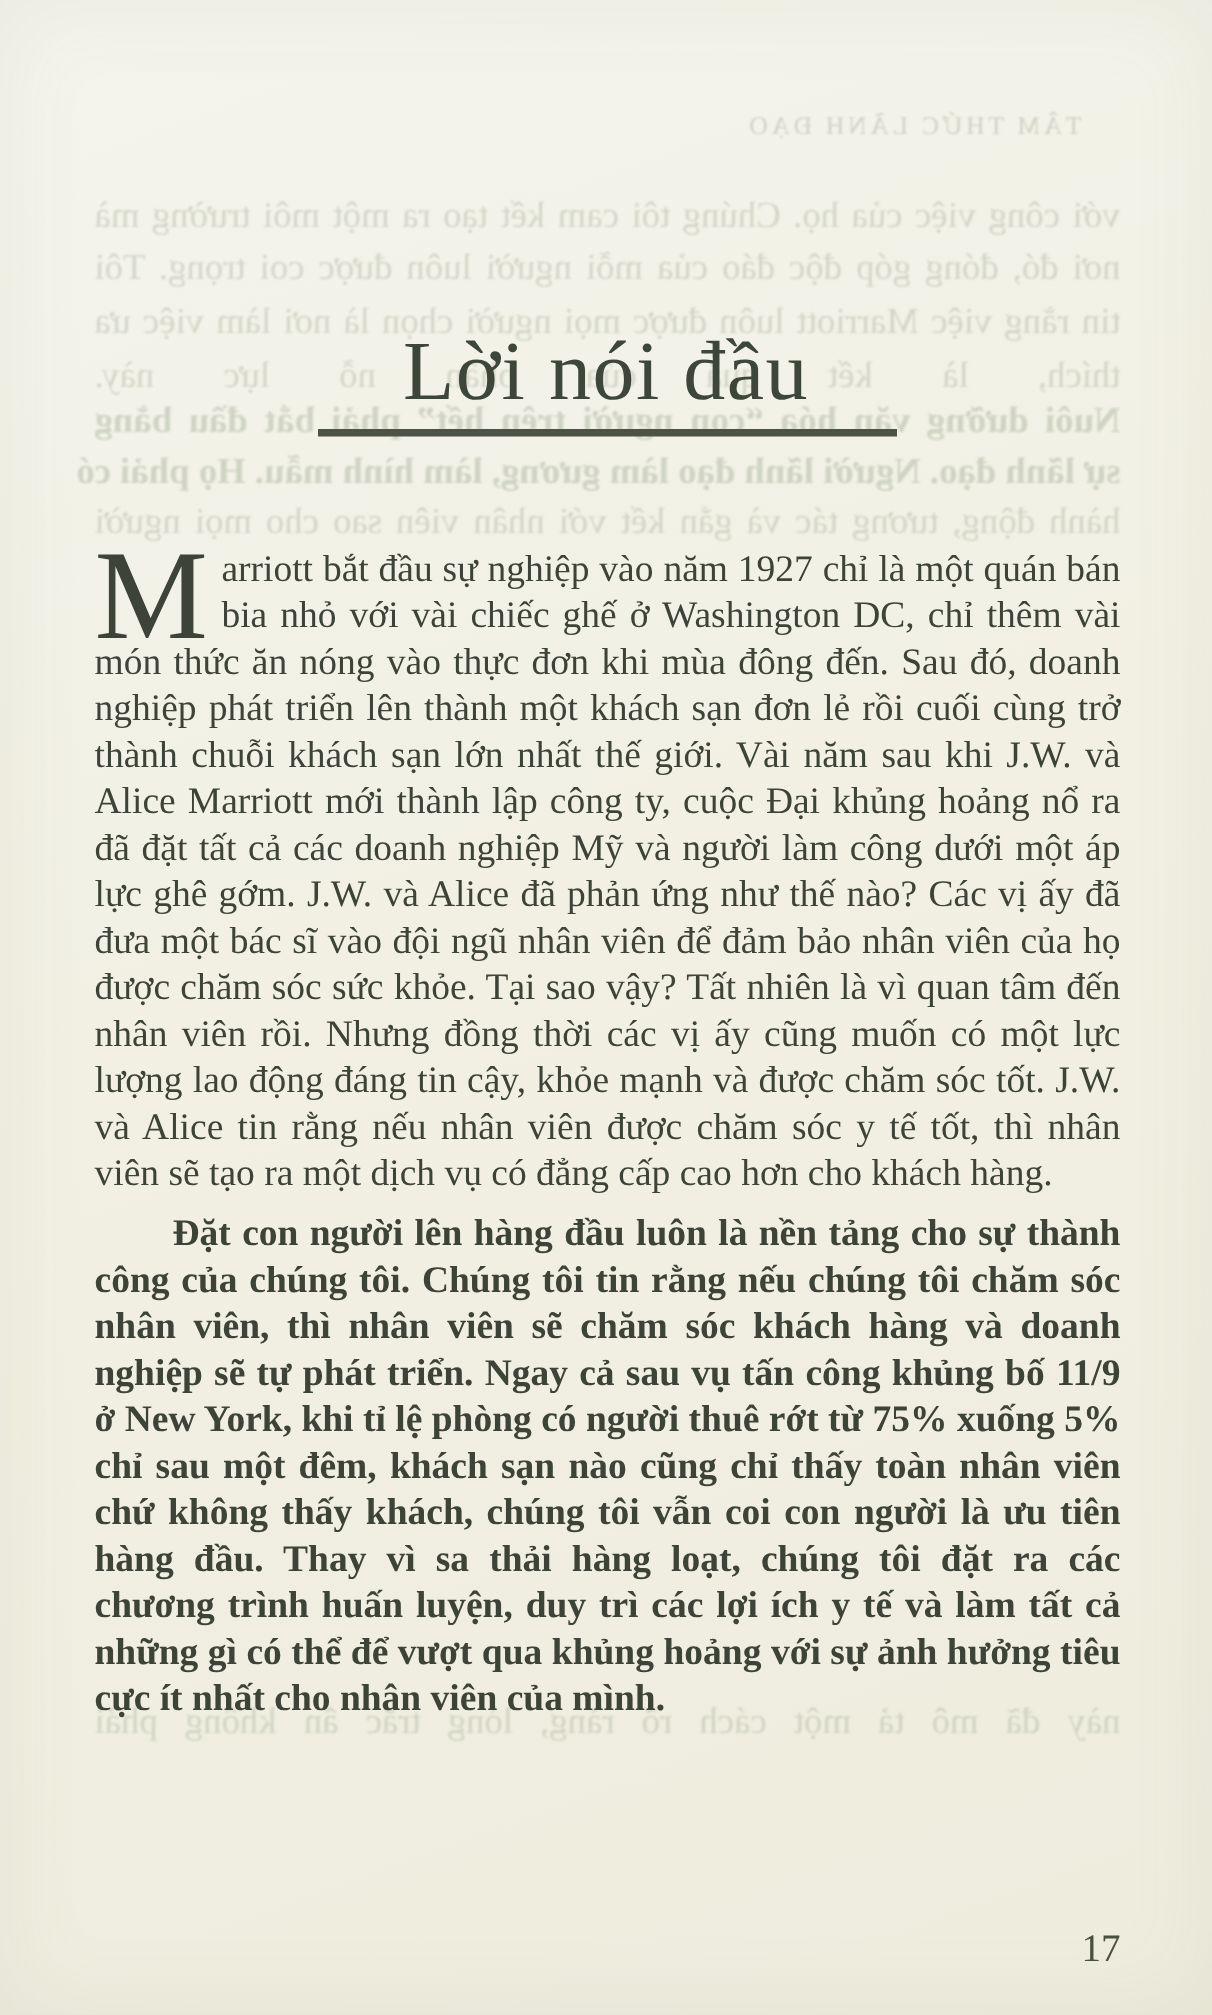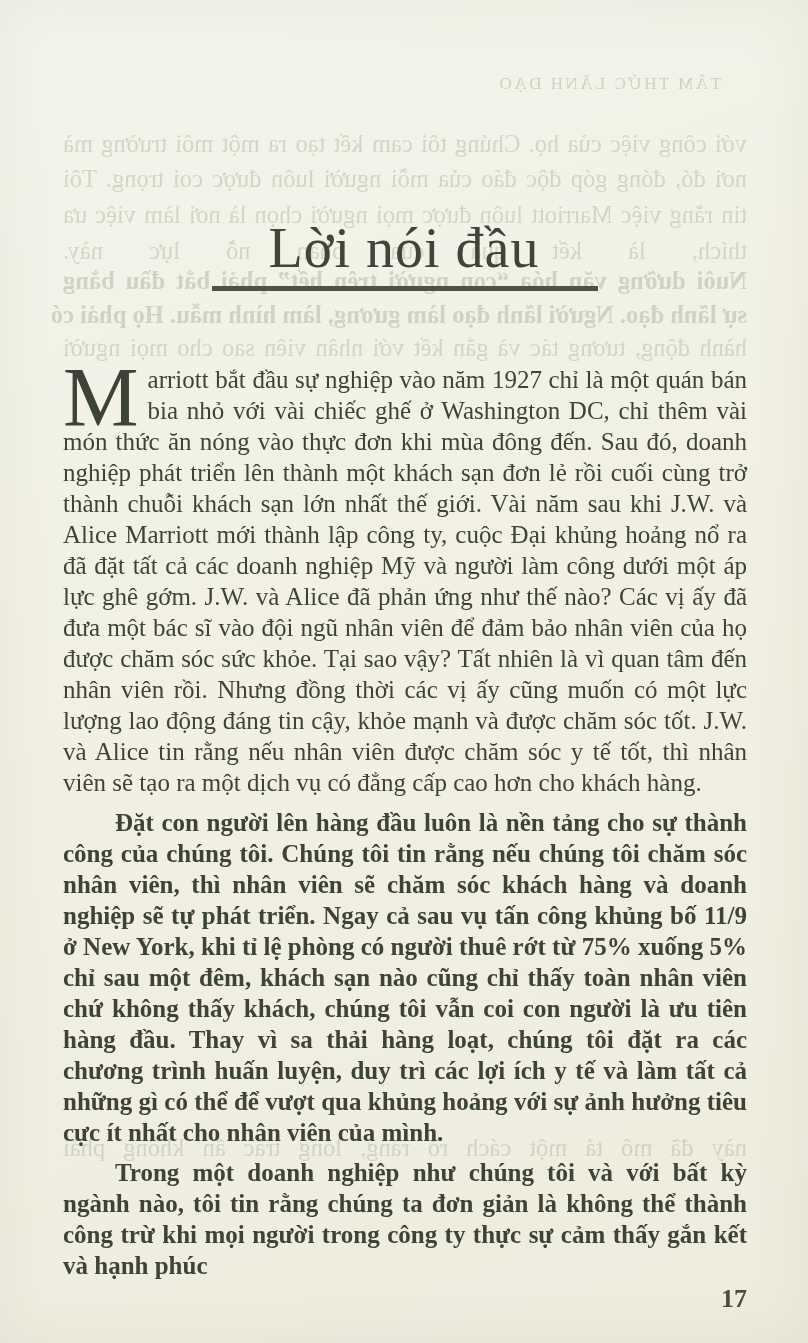--- a/index.html
+++ b/index.html
@@ -87,21 +87,20 @@
     line-height: 56px;
     padding: 5px 9px 0 0;
     color: #3d4437;
   }
 
   .pagenum {
     position: absolute;
     top: 1284px; right: 61px;
     font-size: 26px;
     color: #49503f;
-    font-weight: bold;
   }
 </style>
 </head>
 <body>
 
 <div class="page">
 
   <div class="bleed" aria-hidden="true">
     <div class="bleed-header" style="top:74px">TÂM THỨC LÃNH ĐẠO</div>
     <div class="bleed-line" style="top:129px">với công việc của họ. Chúng tôi cam kết tạo ra một môi trường mà</div>
@@ -115,19 +114,18 @@
   </div>
 
   <div class="content">
 
     <h1 class="title">Lời nói đầu</h1>
     <div class="rule"></div>
 
     <div class="body">
       <p><span class="dropcap">M</span><span>arriott bắt đầu sự nghiệp vào năm 1927 chỉ là một quán bán bia nhỏ với vài chiếc ghế ở Washington DC, chỉ thêm vài món thức ăn nóng vào thực đơn khi mùa đông đến. Sau đó, doanh nghiệp phát triển lên thành một khách sạn đơn lẻ rồi cuối cùng trở thành chuỗi khách sạn lớn nhất thế giới. Vài năm sau khi J.W. và Alice Marriott mới thành lập công ty, cuộc Đại khủng hoảng nổ ra đã đặt tất cả các doanh nghiệp Mỹ và người làm công dưới một áp lực ghê gớm. J.W. và Alice đã phản ứng như thế nào? Các vị ấy đã đưa một bác sĩ vào đội ngũ nhân viên để đảm bảo nhân viên của họ được chăm sóc sức khỏe. Tại sao vậy? Tất nhiên là vì quan tâm đến nhân viên rồi. Nhưng đồng thời các vị ấy cũng muốn có một lực lượng lao động đáng tin cậy, khỏe mạnh và được chăm sóc tốt. J.W. và Alice tin rằng nếu nhân viên được chăm sóc y tế tốt, thì nhân viên sẽ tạo ra một dịch vụ có đẳng cấp cao hơn cho khách hàng.</span></p>
       <p class="indent">Đặt con người lên hàng đầu luôn là nền tảng cho sự thành công của chúng tôi. Chúng tôi tin rằng nếu chúng tôi chăm sóc nhân viên, thì nhân viên sẽ chăm sóc khách hàng và doanh nghiệp sẽ tự phát triển. Ngay cả sau vụ tấn công khủng bố 11/9 ở New York, khi tỉ lệ phòng có người thuê rớt từ 75% xuống 5% chỉ sau một đêm, khách sạn nào cũng chỉ thấy toàn nhân viên chứ không thấy khách, chúng tôi vẫn coi con người là ưu tiên hàng đầu. Thay vì sa thải hàng loạt, chúng tôi đặt ra các chương trình huấn luyện, duy trì các lợi ích y tế và làm tất cả những gì có thể để vượt qua khủng hoảng với sự ảnh hưởng tiêu cực ít nhất cho nhân viên của mình.</p>
-      <p class="indent">Trong một doanh nghiệp như chúng tôi và với bất kỳ ngành nào, tôi tin rằng chúng ta đơn giản là không thể thành công trừ khi mọi người trong công ty thực sự cảm thấy gắn kết và hạnh phúc</p>
     </div>
 
     <div class="pagenum">17</div>
   </div>
 
 </div>
 
 </body></html>

